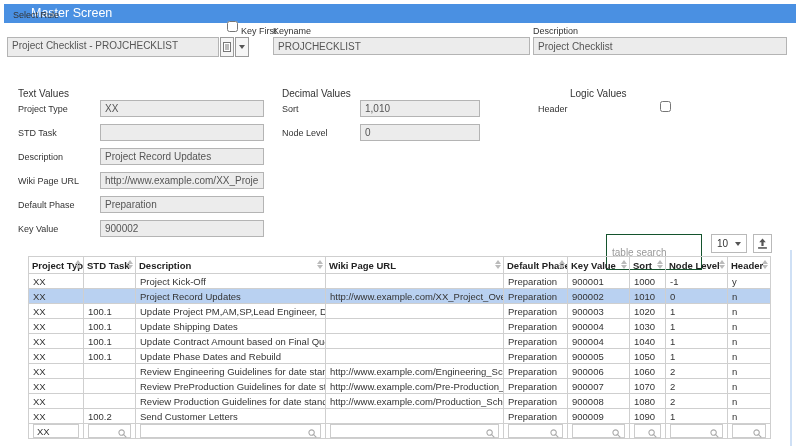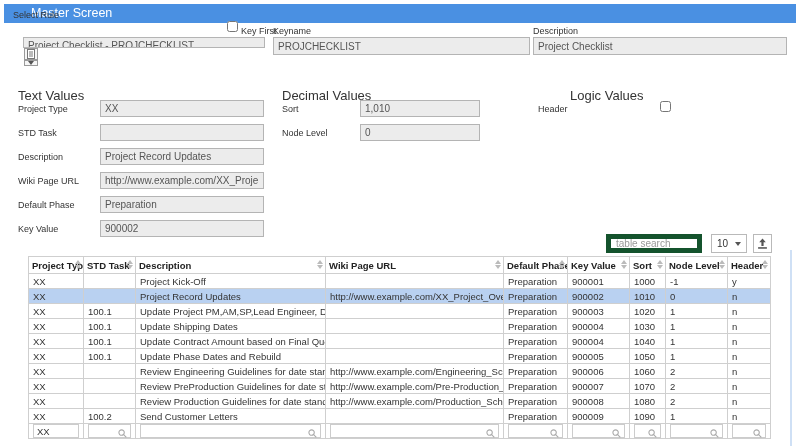--- a/index.html
+++ b/index.html
@@ -6,38 +6,38 @@
   html,body { margin:0; padding:0; }
   body {
     width:800px; height:448px; position:relative; overflow:hidden;
     background:#fff; font-family:"Liberation Sans", sans-serif; color:#333;
   }
   .titlebar {
     position:absolute; left:4px; top:4px; width:792px; height:19px;
     color:#fff; font-size:12.5px; line-height:19px; padding-left:27px;
   }
   .lbl { position:absolute; font-size:9px; color:#333; white-space:nowrap; }
-  .grp-head { position:absolute; font-size:13px; color:#333; white-space:nowrap; }
+  .grp-head { position:absolute; font-size:10px; color:#333; white-space:nowrap; }
   .txt { border:1px solid #b4b4b4; background:#ececec; color:#555;
          font-size:10px; font-family:"Liberation Sans", sans-serif; padding:0 4px; }
   input.txt { outline:none; }
   .combo { position:absolute; display:flex; align-items:stretch; }
   .combo .val { flex:1; border:1px solid #b4b4b4; background:#ececec; color:#555;
                 font-size:10px; line-height:16px; padding:0 4px; overflow:hidden; white-space:nowrap; }
   .cbtn { width:14px; border:1px solid #9a9a9a; background:#f6f6f6; margin-left:1px;
           display:flex; align-items:center; justify-content:center; cursor:pointer; padding:0; }
   .caret { width:0; height:0; border-left:3.5px solid transparent; border-right:3.5px solid transparent;
            border-top:4px solid #555; }
   .chk { position:absolute; width:11px; height:11px; margin:0; }
   .form-col { position:absolute; }
   .form-row { position:absolute; left:0; height:18px; }
   .form-row .f-lbl { position:absolute; left:0; top:4px; font-size:9px; color:#333; white-space:nowrap; }
   .form-row input { position:absolute; top:0; height:17px; }
-  .search-input { position:absolute; left:606px; top:234px; width:96px; height:19px;
-                  border:5px solid #14532d; font-size:10px; padding:0 5px; color:#444;
+  .search-input { position:absolute; left:606px; top:234px; width:96px; height:36px;
+                  border:1px solid #14532d; font-size:10px; padding:0 5px; color:#444;
                   font-family:"Liberation Sans", sans-serif; outline:none; }
   .search-input::placeholder { color:#999; }
   .pagesize { position:absolute; left:711px; top:234px; width:36px; height:19px;
               border:1px solid #b9b9b9; background:#fff; display:flex; align-items:center;
               font-size:10px; color:#333; padding:0 5px; justify-content:space-between; cursor:pointer; }
   .export-btn { position:absolute; left:753px; top:234px; width:19px; height:19px;
                 border:1px solid #b9b9b9; background:#fff; display:flex; align-items:center;
                 justify-content:center; cursor:pointer; padding:0; }
   table.grid { position:absolute; left:28px; top:256px; width:742px;
                border-collapse:collapse; table-layout:fixed; }
@@ -56,21 +56,21 @@
                   font-family:"Liberation Sans", sans-serif; color:#333; outline:none; }
   .f-wrap svg { position:absolute; right:2px; top:3px; }
   .vscroll { position:absolute; left:790px; top:250px; width:2px; height:196px; background:#cfe0f5; }
 </style>
 </head>
 <body>
 
 <div class="titlebar" id="titlebar" style="background: rgb(74, 144, 226);">Master Screen</div>
 
 <div class="lbl" style="left:13px; top:10px;">Select Rule</div>
-<div class="combo" style="left:23px; top:37px; width:242px; height:29px;flex-direction:column;">
+<div class="combo" style="left:7px; top:37px; width:242px; height:20px;">
   <div class="val">Project Checklist - PROJCHECKLIST</div>
   <button class="cbtn">
     <svg width="8" height="10" viewBox="0 0 8 10">
       <rect x="0.5" y="0.5" width="7" height="9" fill="#fff" stroke="#777"></rect>
       <line x1="2" y1="3" x2="6" y2="3" stroke="#777"></line>
       <line x1="2" y1="5" x2="6" y2="5" stroke="#777"></line>
       <line x1="2" y1="7" x2="6" y2="7" stroke="#777"></line>
     </svg>
   </button>
   <button class="cbtn">

